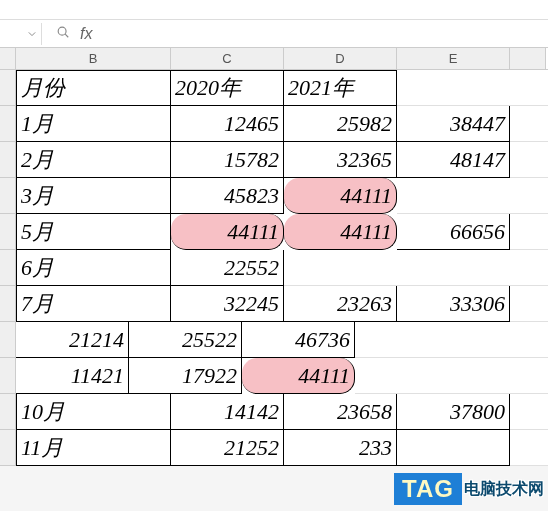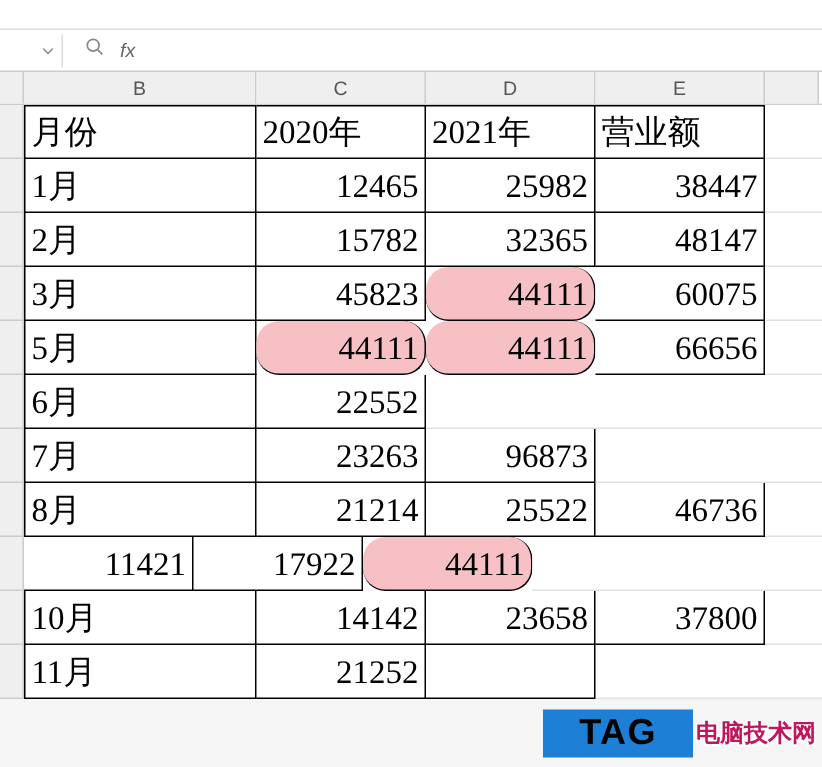--- a/index.html
+++ b/index.html
@@ -44,21 +44,21 @@
       align-items: center;
       gap: 10px;
       padding-left: 14px;
     }
     
     .search-icon svg { width: 14px; height: 14px; }
     
     .fx-label {
       font-family: "Segoe UI", Arial, sans-serif;
       font-style: italic;
-      font-size: 13px;
+      font-size: 16px;
       color: #666;
     }
     
     .grid-container {
       background: #fff;
       position: relative;
     }
     
     .col-headers {
       display: flex;
@@ -106,20 +106,21 @@
     }
     
     .cell {
       border-right: 1.5px solid #000;
       border-bottom: 1.5px solid #000;
       padding: 2px 4px;
       font-size: 22px;
       display: flex;
       align-items: center;
       overflow: hidden;
+      font-style: italic;
     }
     
     .header-row .cell { border-top: 1.5px solid #000; }
     
     .cell.text { justify-content: flex-start; }
     .cell.number { justify-content: flex-end; font-family: "Times New Roman", serif; }
     .cell.header-text { justify-content: flex-start; }
     
     .cell-b { width: 155px; border-left: 1.5px solid #000; }
     .cell-c { width: 113px; }
@@ -138,29 +139,29 @@
       bottom: 6px;
       right: 4px;
       display: flex;
       align-items: center;
       font-family: Arial, sans-serif;
       z-index: 10;
     }
     
     .tag-box {
       background: #1e7fd6;
-      color: #000000;
+      color: #fef9c3;
       font-weight: bold;
       font-size: 24px;
-      padding: 2px 24px;
+      padding: 2px 8px;
       letter-spacing: 1px;
     }
     
     .tag-text {
-      color: #be185d;
+      color: #0c4a6e;
       font-size: 16px;
       font-weight: bold;
       text-shadow: 1px 1px 0 #fff, -1px -1px 0 #fff, 1px -1px 0 #fff, -1px 1px 0 #fff;
       margin-left: 2px;
     }
   </style>
 </head>
 <body>
 
 <div class="toolbar-top"></div>
@@ -191,21 +192,20 @@
     <div class="col-header col-e">E</div>
     <div class="col-header col-f"></div>
   </div>
 
   <div class="grid-body" id="grid-body">
     <div class="data-row header-row">
       <div class="row-stub"></div>
       <div class="cell cell-b header-text">月份</div>
       <div class="cell cell-c header-text">2020年</div>
       <div class="cell cell-d header-text">2021年</div>
-      <div class="cell cell-e header-text">营业额</div>
       <div class="empty-right"></div>
     </div>
   <div class="data-row">
         <div class="row-stub"></div>
         <div class="cell cell-b text">1月</div>
         <div class="cell cell-c number">12465</div>
         <div class="cell cell-d number">25982</div>
         <div class="cell cell-e number">38447</div>
         <div class="empty-right"></div>
       </div>
@@ -215,47 +215,46 @@
         <div class="cell cell-c number">15782</div>
         <div class="cell cell-d number">32365</div>
         <div class="cell cell-e number">48147</div>
         <div class="empty-right"></div>
       </div>
       <div class="data-row">
         <div class="row-stub"></div>
         <div class="cell cell-b text">3月</div>
         <div class="cell cell-c number">45823</div>
         <div class="cell cell-d number highlighted">44111</div>
-        <div class="cell cell-e number">60075</div>
         <div class="empty-right"></div>
       </div>
       <div class="data-row">
         <div class="row-stub"></div>
         <div class="cell cell-b text">5月</div>
         <div class="cell cell-c number highlighted">44111</div>
         <div class="cell cell-d number highlighted">44111</div>
         <div class="cell cell-e number">66656</div>
         <div class="empty-right"></div>
       </div>
       <div class="data-row">
         <div class="row-stub"></div>
         <div class="cell cell-b text">6月</div>
         <div class="cell cell-d number">22552</div>
         <div class="empty-right"></div>
       </div>
       <div class="data-row">
         <div class="row-stub"></div>
         <div class="cell cell-b text">7月</div>
+        <div class="cell cell-c number">32245</div>
         <div class="cell cell-d number">23263</div>
-        <div class="cell cell-e number">96873</div>
-        <div class="empty-right"></div>
-      </div>
-      <div class="data-row">
-        <div class="row-stub"></div>
-        <div class="cell cell-b text">8月</div>
+        <div class="cell cell-e number">33306</div>
+        <div class="empty-right"></div>
+      </div>
+      <div class="data-row">
+        <div class="row-stub"></div>
         <div class="cell cell-c number">21214</div>
         <div class="cell cell-d number">25522</div>
         <div class="cell cell-e number">46736</div>
         <div class="empty-right"></div>
       </div>
       <div class="data-row">
         <div class="row-stub"></div>
         <div class="cell cell-c number">11421</div>
         <div class="cell cell-d number">17922</div>
         <div class="cell cell-e number highlighted">44111</div>
@@ -266,20 +265,21 @@
         <div class="cell cell-b text">10月</div>
         <div class="cell cell-c number">14142</div>
         <div class="cell cell-d number">23658</div>
         <div class="cell cell-e number">37800</div>
         <div class="empty-right"></div>
       </div>
       <div class="data-row">
         <div class="row-stub"></div>
         <div class="cell cell-b text">11月</div>
         <div class="cell cell-c number">21252</div>
+        <div class="cell cell-d number">233</div>
         <div class="cell cell-e number"></div>
         <div class="empty-right"></div>
       </div>
     </div>
 </div>
 
 <div class="watermark">
   <div class="tag-box">TAG</div>
   <div class="tag-text">电脑技术网</div>
 </div>

